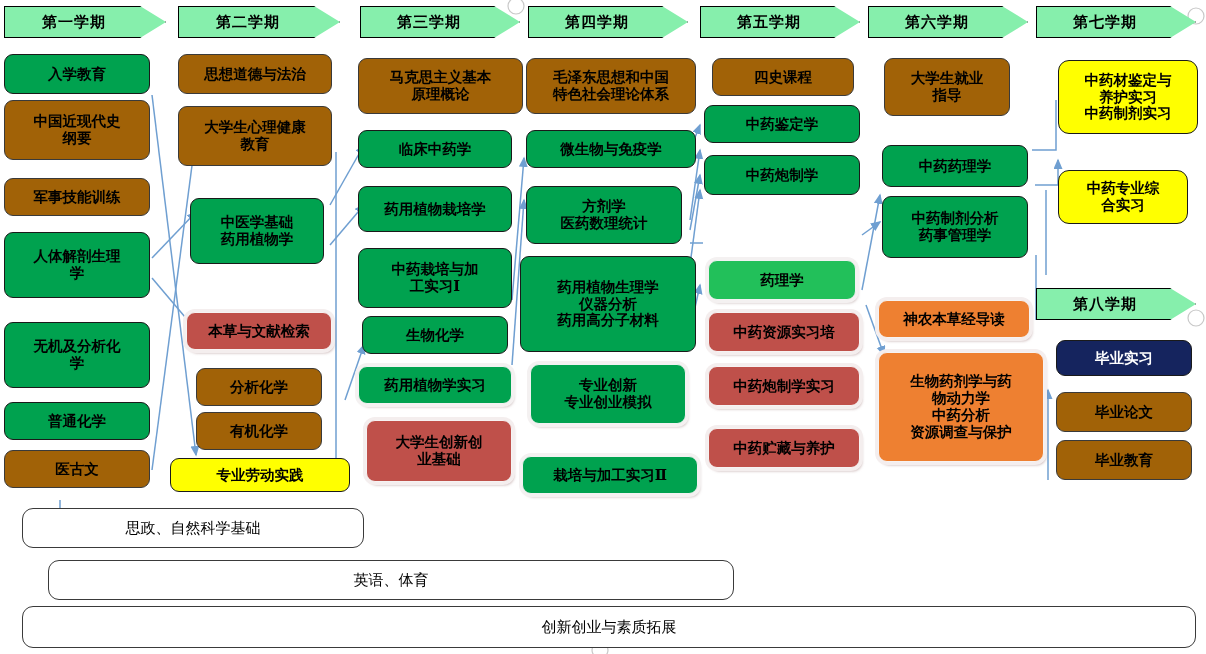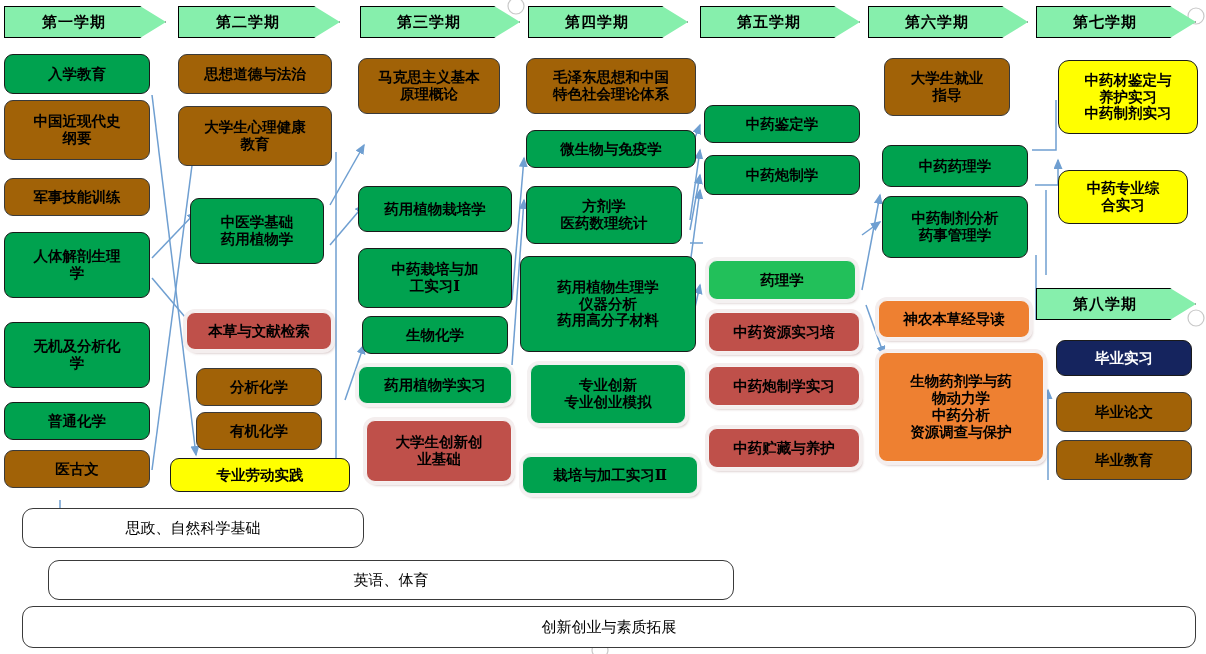--- a/index.html
+++ b/index.html
@@ -130,42 +130,44 @@
   <div class="box b-white" style="left:178px;top:54px;width:154px;height:40px;">思想道德与法治</div>
   <div class="box b-white" style="left:178px;top:106px;width:154px;height:60px;">大学生心理健康
 教育</div>
   <div class="box b-green" style="left:190px;top:198px;width:134px;height:66px;">中医学基础
 药用植物学</div>
   <div class="box b-red-sh" style="left:186px;top:312px;width:146px;height:38px;">本草与文献检索</div>
   <div class="box b-white" style="left:196px;top:368px;width:126px;height:38px;">分析化学</div>
   <div class="box b-white" style="left:196px;top:412px;width:126px;height:38px;">有机化学</div>
   <div class="box b-yellow" style="left:170px;top:458px;width:180px;height:34px;">专业劳动实践</div>
 
-  <div class="box b-white" style="left:358px;top:58px;width:142px;height:56px;">马克思主义基本
+  <div class="box b-white" style="left:358px;top:58px;width:165px;height:56px;">马克思主义基本
 原理概论</div>
+  <div class="box b-green" style="left:358px;top:130px;width:154px;height:38px;">临床中药学</div>
   <div class="box b-green" style="left:358px;top:186px;width:154px;height:46px;">药用植物栽培学</div>
   <div class="box b-green" style="left:358px;top:248px;width:154px;height:60px;">中药栽培与加
 工实习Ⅰ</div>
   <div class="box b-green" style="left:362px;top:316px;width:146px;height:38px;">生物化学</div>
   <div class="box b-green-sh" style="left:358px;top:366px;width:154px;height:38px;">药用植物学实习</div>
   <div class="box b-red-sh" style="left:366px;top:420px;width:146px;height:62px;">大学生创新创
 业基础</div>
 
   <div class="box b-white" style="left:526px;top:58px;width:170px;height:56px;">毛泽东思想和中国
 特色社会理论体系</div>
   <div class="box b-green" style="left:526px;top:130px;width:170px;height:38px;">微生物与免疫学</div>
   <div class="box b-green" style="left:526px;top:186px;width:156px;height:58px;">方剂学
 医药数理统计</div>
   <div class="box b-green" style="left:520px;top:256px;width:176px;height:96px;">药用植物生理学
 仪器分析
 药用高分子材料</div>
   <div class="box b-green-sh" style="left:530px;top:364px;width:156px;height:60px;">专业创新
 专业创业模拟</div>
   <div class="box b-green-sh" style="left:522px;top:456px;width:176px;height:38px;">栽培与加工实习Ⅱ</div>
 
+  <div class="box b-white" style="left:712px;top:58px;width:142px;height:38px;">四史课程</div>
   <div class="box b-green" style="left:704px;top:105px;width:156px;height:38px;">中药鉴定学</div>
   <div class="box b-green" style="left:704px;top:155px;width:156px;height:40px;">中药炮制学</div>
   <div class="box b-lgreen-sh" style="left:708px;top:260px;width:148px;height:40px;">药理学</div>
   <div class="box b-red-sh" style="left:708px;top:312px;width:152px;height:40px;">中药资源实习培</div>
   <div class="box b-red-sh" style="left:708px;top:366px;width:152px;height:40px;">中药炮制学实习</div>
   <div class="box b-red-sh" style="left:708px;top:428px;width:152px;height:40px;">中药贮藏与养护</div>
 
   <div class="box b-green" style="left:882px;top:145px;width:146px;height:42px;">中药药理学</div>
   <div class="box b-white" style="left:884px;top:58px;width:126px;height:58px;">大学生就业
 指导</div>

